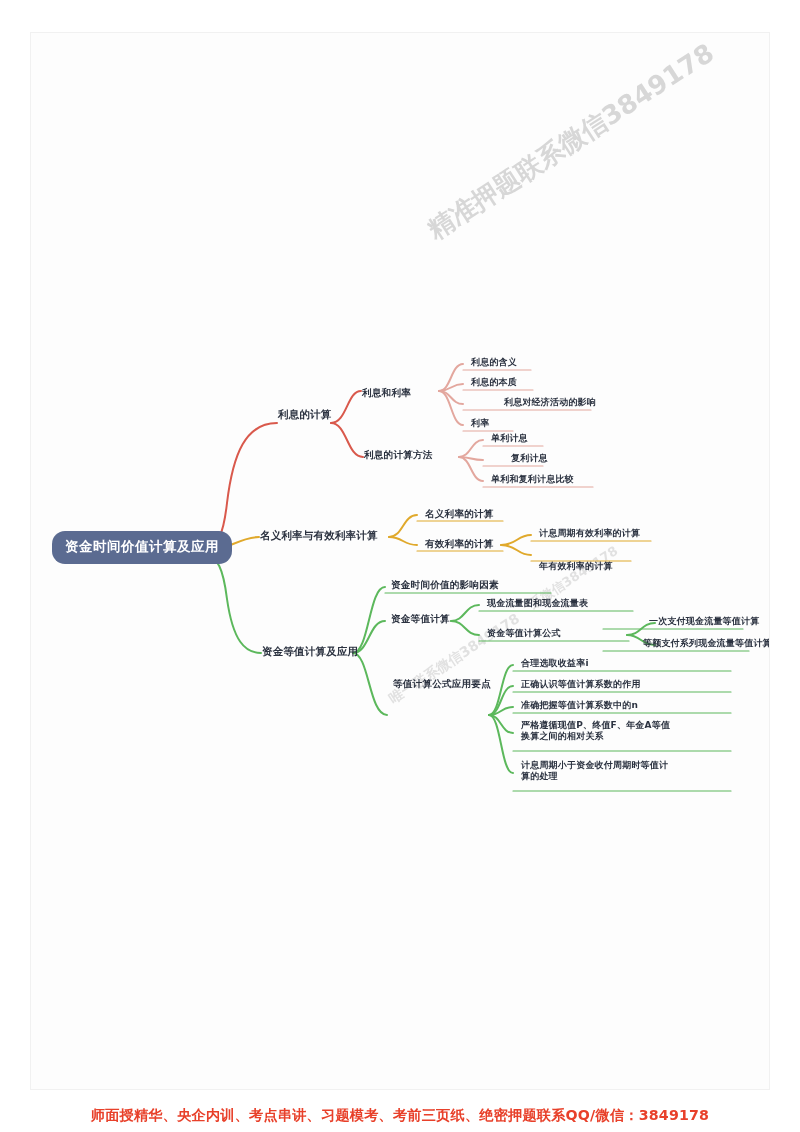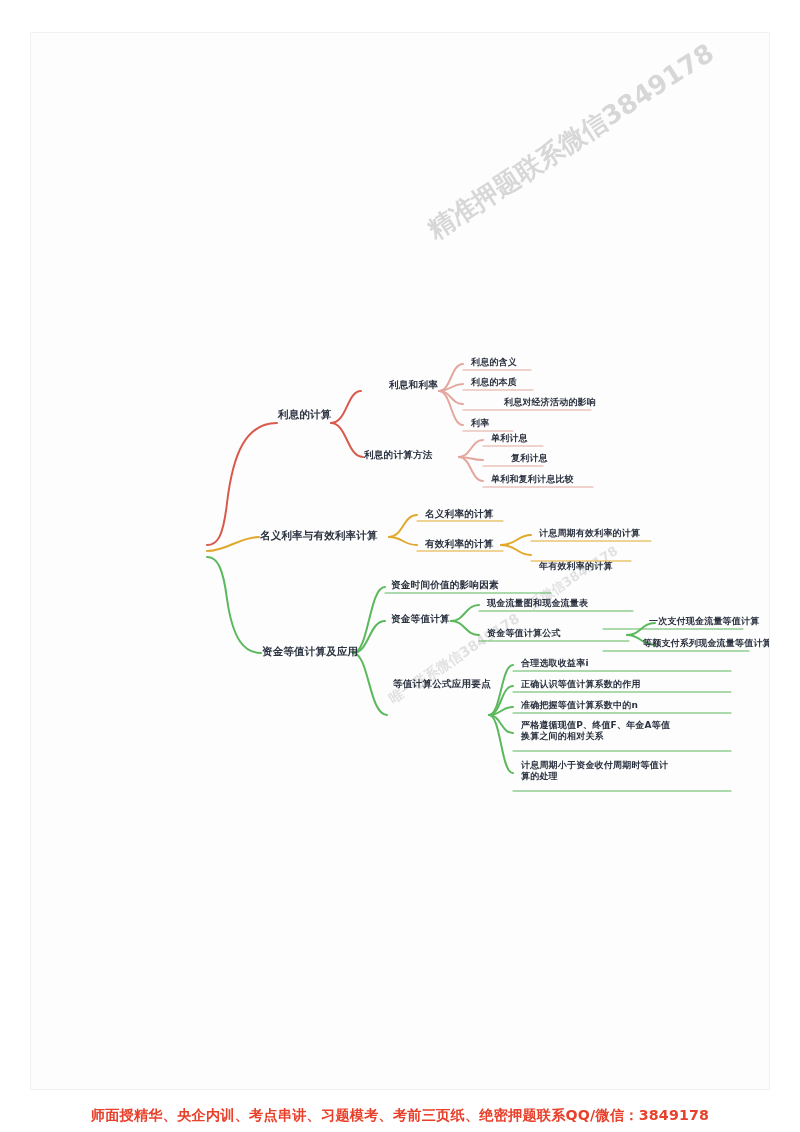--- a/index.html
+++ b/index.html
@@ -164,24 +164,25 @@
         <path d="M458,682 C470,682 470,700 482,700" stroke="#5cb85c"></path>
         <path d="M458,682 C470,682 470,740 482,740" stroke="#5cb85c"></path>
         <path d="M482,638 L700,638" stroke="#5cb85c" stroke-width="1.1"></path>
         <path d="M482,659 L700,659" stroke="#5cb85c" stroke-width="1.1"></path>
         <path d="M482,680 L700,680" stroke="#5cb85c" stroke-width="1.1"></path>
         <path d="M482,718 L700,718" stroke="#5cb85c" stroke-width="1.1"></path>
         <path d="M482,758 L700,758" stroke="#5cb85c" stroke-width="1.1"></path>
       </g>
     </svg>
 
+    <div id="root-node">资金时间价值计算及应用</div>
 
     <div class="node lvl1" style="left:247px; top:366px;margin-top:9px;">利息的计算</div>
 
-    <div class="node lvl2" style="left:331px; top:346px;margin-left:27px;">利息和利率</div>
+    <div class="node lvl2" style="left:331px; top:354px;">利息和利率</div>
     <div class="node lvl2" style="left:333px; top:416px;">利息的计算方法</div>
 
     <div class="node lvl3" style="left:440px; top:324px;">利息的含义</div>
     <div class="node lvl3" style="left:440px; top:344px;">利息的本质</div>
     <div class="node lvl3" style="left:440px; top:364px;margin-left:33px;">利息对经济活动的影响</div>
     <div class="node lvl3" style="left:440px; top:385px;">利率</div>
 
     <div class="node lvl3" style="left:460px; top:400px;">单利计息</div>
     <div class="node lvl3" style="left:480px; top:420px;">复利计息</div>
     <div class="node lvl3" style="left:460px; top:441px;">单利和复利计息比较</div>

